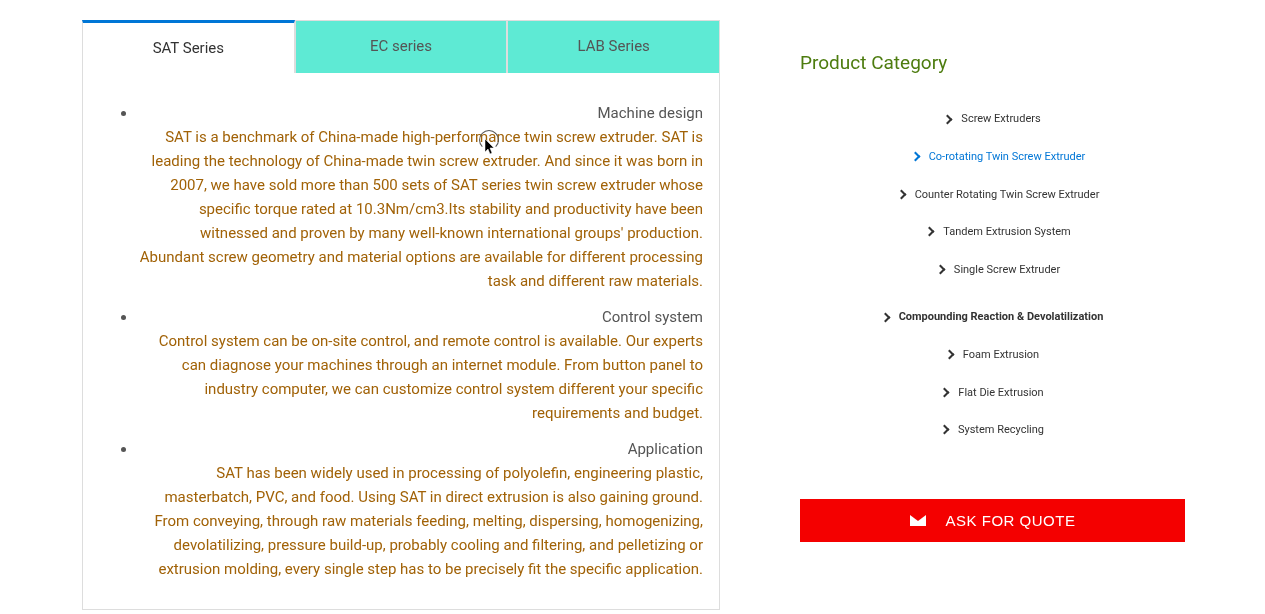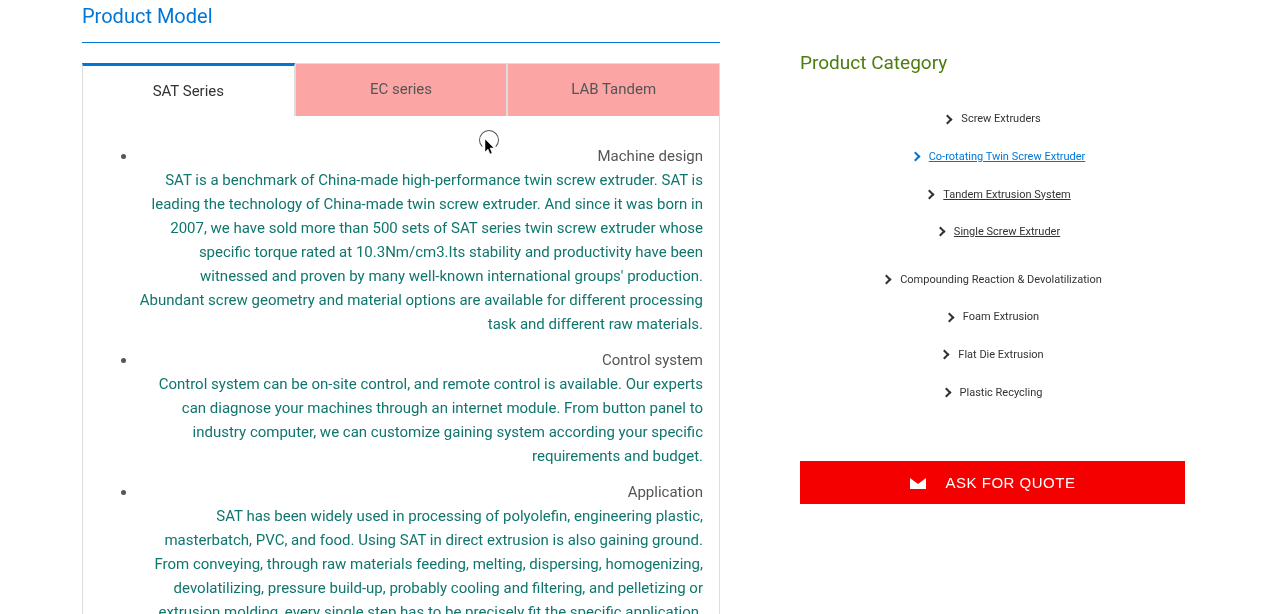--- a/index.html
+++ b/index.html
@@ -39,21 +39,21 @@
       margin-bottom: 0;
     }
     .tabs {
       display: flex;
       margin-top: 20px;
     }
     .tab {
       flex: 1;
       text-align: center;
       padding: 13px 0;
-      background: #fca5a5;
+      background: #5eead4;
       border: 1px solid #ddd;
       border-bottom: none;
       cursor: pointer;
       font-size: 15px;
       color: #555;
     }
     .tab.active {
       background: #fff;
       border-top: 3px solid #0076d6;
       border-left: 1px solid #ddd;
@@ -72,21 +72,21 @@
     .tab-content li {
       margin-bottom: 12px;
       color: #555;
       text-align: right;
     }
     .item-heading {
       color: #555;
       display: block;
     }
     .item-body {
-      color: #0f766e;
+      color: #a16207;
     }
     .sidebar-title {
       font-size: 19px;
       font-weight: 400;
       color: #4d7c0f;
       margin-bottom: 22px;
     }
     .cat-list {
       list-style: none;
     }
@@ -94,21 +94,20 @@
       padding: 10px 0;
       display: flex;
       align-items: center;
       color: #333;
       cursor: pointer;
       font-size: 11px;
       justify-content: center;
     }
     .cat-item.sub {
       padding-left: 12px;
-      text-decoration: underline;
     }
     .cat-item.active {
       color: #0076d6;
     }
     .chevron {
       display: inline-block;
       width: 7px;
       height: 7px;
       border-right: 2px solid currentColor;
       border-bottom: 2px solid currentColor;
@@ -158,44 +157,43 @@
     .cursor-arrow svg {
       width: 12px;
       height: 16px;
     }
   </style>
 </head>
 <body>
 
 <div class="container">
   <div class="main" style="position:relative;">
-    <h2 class="section-title">Product Model</h2>
 
     <div class="tabs">
       <div class="tab active">SAT Series</div>
       <div class="tab">EC series</div>
-      <div class="tab">LAB Tandem</div>
+      <div class="tab">LAB Series</div>
     </div>
 
     <div class="spinner"></div>
     <div class="cursor-arrow">
       <svg viewBox="0 0 12 16">
           <path d="M0 0 L0 13 L3 10 L5 15 L7 14 L5 9 L9 9 Z" fill="#000" stroke="#fff" stroke-width="0.5"></path>
         </svg>
     </div>
 
     <div class="tab-content">
       <ul>
         <li>
           <span class="item-heading">Machine design</span>
           <span class="item-body">SAT is a benchmark of China-made high-performance twin screw extruder. SAT is leading the technology of China-made twin screw extruder. And since it was born in 2007, we have sold more than 500 sets of SAT series twin screw extruder whose specific torque rated at 10.3Nm/cm3.Its stability and productivity have been witnessed and proven by many well-known international groups' production. Abundant screw geometry and material options are available for different processing task and different raw materials.</span>
         </li>
         <li>
           <span class="item-heading">Control system</span>
-          <span class="item-body">Control system can be on-site control, and remote control is available. Our experts can diagnose your machines through an internet module. From button panel to industry computer, we can customize gaining system according your specific requirements and budget.</span>
+          <span class="item-body">Control system can be on-site control, and remote control is available. Our experts can diagnose your machines through an internet module. From button panel to industry computer, we can customize control system different your specific requirements and budget.</span>
         </li>
         <li>
           <span class="item-heading">Application</span>
           <span class="item-body">SAT has been widely used in processing of polyolefin, engineering plastic, masterbatch, PVC, and food. Using SAT in direct extrusion is also gaining ground. From conveying, through raw materials feeding, melting, dispersing, homogenizing, devolatilizing, pressure build-up, probably cooling and filtering, and pelletizing or extrusion molding, every single step has to be precisely fit the specific application.</span>
         </li>
 
       </ul>
     </div>
   </div>
 
@@ -205,41 +203,45 @@
       <li class="cat-item">
         <span class="chevron"></span>
         <span>Screw Extruders</span>
       </li>
       <li class="cat-item sub active">
         <span class="chevron"></span>
         <span>Co-rotating Twin Screw Extruder</span>
       </li>
       <li class="cat-item sub">
         <span class="chevron"></span>
+        <span>Counter Rotating Twin Screw Extruder</span>
+      </li>
+      <li class="cat-item sub">
+        <span class="chevron"></span>
         <span>Tandem Extrusion System</span>
       </li>
       <li class="cat-item sub">
         <span class="chevron"></span>
         <span>Single Screw Extruder</span>
       </li>
-      <li class="cat-item" style="margin-top:10px;">
+      <li class="cat-item" style="margin-top:10px;font-weight:bold;">
         <span class="chevron"></span>
         <span>Compounding Reaction &amp; Devolatilization</span>
       </li>
       <li class="cat-item">
         <span class="chevron"></span>
         <span>Foam Extrusion</span>
       </li>
       <li class="cat-item">
         <span class="chevron"></span>
         <span>Flat Die Extrusion</span>
       </li>
       <li class="cat-item">
         <span class="chevron"></span>
-        <span>Plastic Recycling</span>
+        <span>System Recycling</span>
       </li>
     </ul>
 
     <button class="quote-btn">
       <svg class="envelope-icon" viewBox="0 0 16 12">
         <path d="M0 0 L16 0 L16 12 L0 12 Z M1 1 L8 7 L15 1 M1 11 L6 6 M15 11 L10 6" fill="none" stroke="#fff" stroke-width="1.2"></path>
         <path d="M0 0 L16 0 L8 7 Z" fill="#fff"></path>
         <rect x="0" y="0" width="16" height="12" fill="#fff"></rect>
         <path d="M0 1 L8 7 L16 1 L16 0 L0 0 Z" fill="#f40000"></path>
       </svg>

